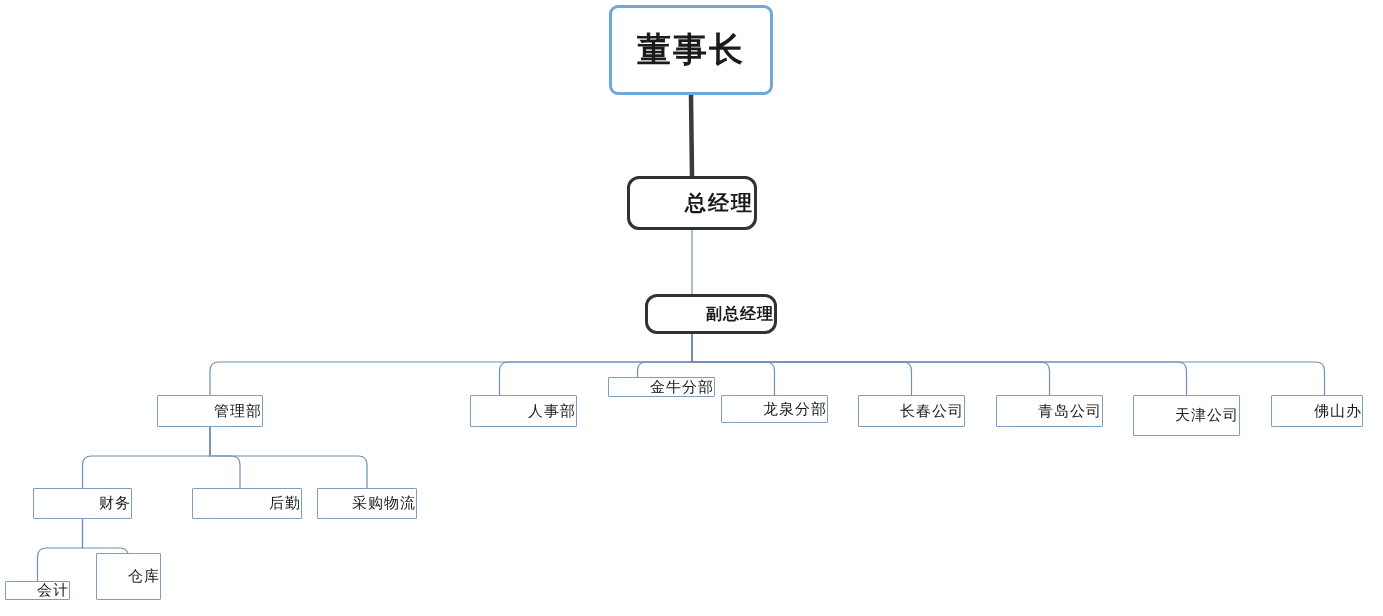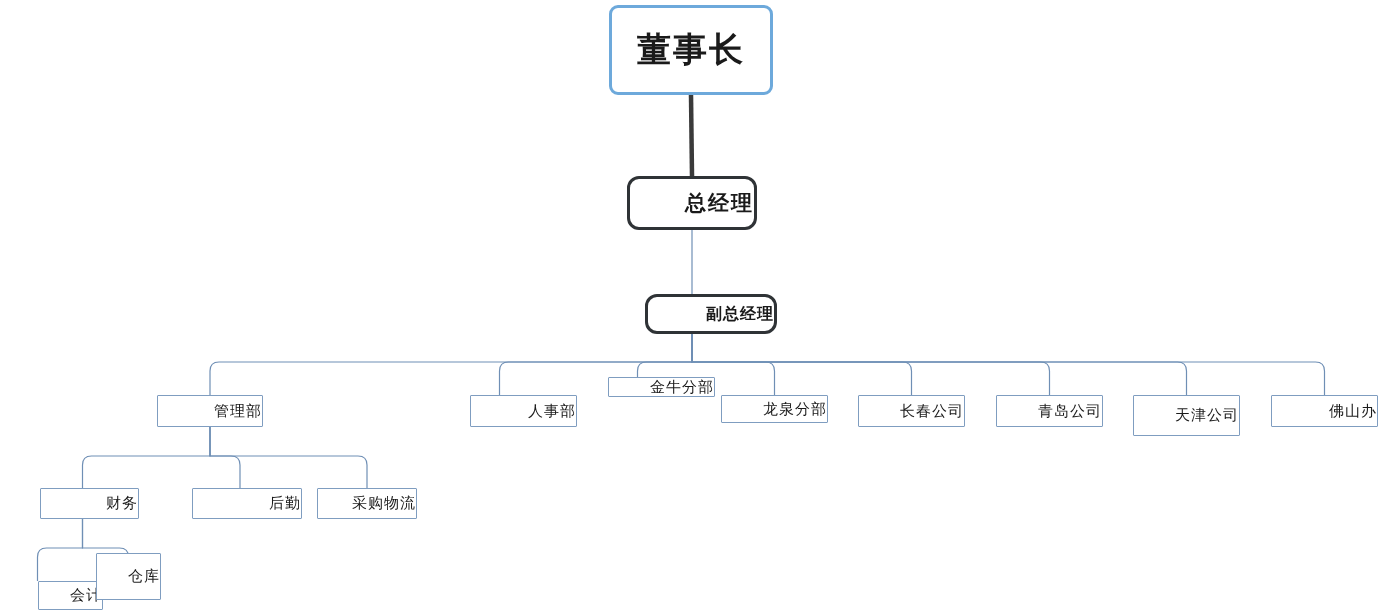--- a/index.html
+++ b/index.html
@@ -107,32 +107,32 @@
       </div>
       <div class="node plain" id="node-changchun" style="left: 858px; top: 395px; width: 107px; height: 32px; padding-left: 28px;">
         <span>长春公司</span>
       </div>
       <div class="node plain" id="node-qingdao" style="left: 996px; top: 395px; width: 107px; height: 32px;">
         <span>青岛公司</span>
       </div>
       <div class="node plain" id="node-tianjin" style="left: 1133px; top: 395px; width: 107px; height: 41px;">
         <span>天津公司</span>
       </div>
-      <div class="node plain" id="node-foshan" style="left: 1271px; top: 395px; width: 107px; height: 32px;">
+      <div class="node plain" id="node-foshan" style="left: 1271px; top: 395px; width: 92px; height: 32px;">
         <span>佛山办</span>
       </div>
-      <div class="node plain" id="node-finance" style="left: 33px; top: 488px; width: 99px; height: 31px; margin-left: 7px;">
+      <div class="node plain" id="node-finance" style="left: 33px; top: 488px; width: 99px; height: 31px;">
         <span>财务</span>
       </div>
       <div class="node plain" id="node-logistics" style="left: 192px; top: 488px; width: 110px; height: 31px;">
         <span>后勤</span>
       </div>
       <div class="node plain" id="node-procurement" style="left: 317px; top: 488px; width: 100px; height: 31px;">
         <span>采购物流</span>
       </div>
-      <div class="node plain" id="node-accounting" style="left: 5px; top: 581px; width: 65px; height: 29px; margin-left: 33px;">
+      <div class="node plain" id="node-accounting" style="left: 5px; top: 581px; width: 65px; height: 19px;">
         <span>会计</span>
       </div>
       <div class="node plain" id="node-warehouse" style="left: 96px; top: 553px; width: 65px; height: 47px;">
         <span>仓库</span>
       </div>
     </div>
 </div>
 
 </body></html>

